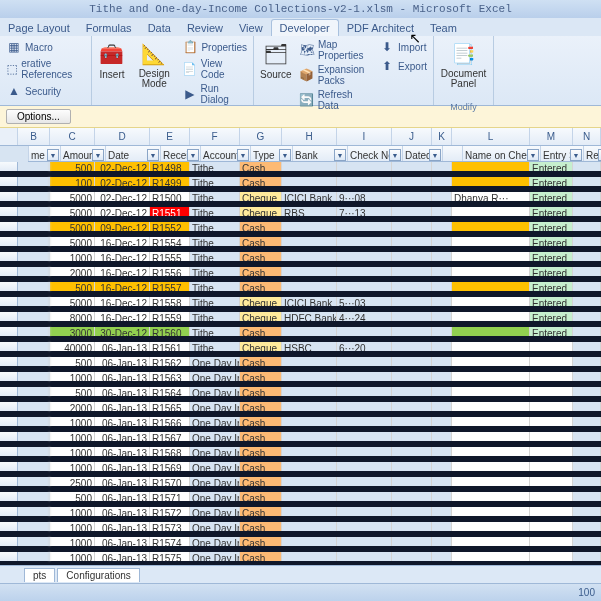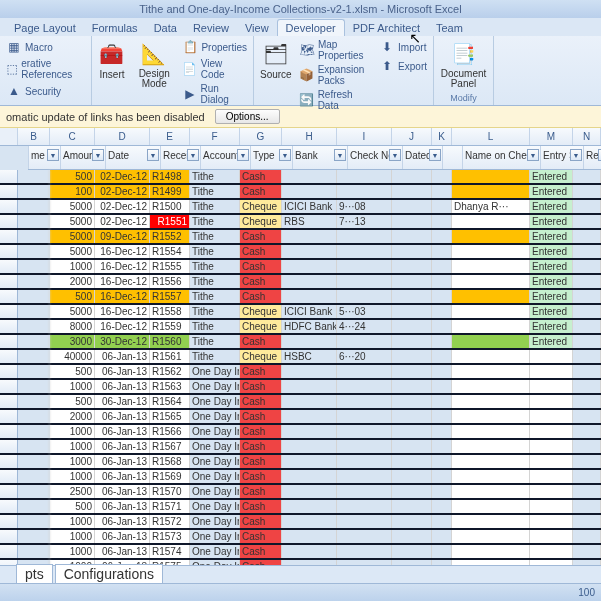--- a/index.html
+++ b/index.html
@@ -1,52 +1,52 @@
 <!DOCTYPE html>
 <html><head>
 <meta charset="utf-8">
 <style>
 *{box-sizing:border-box;margin:0;padding:0;}
 body{font-family:"Segoe UI",Tahoma,sans-serif;font-size:11px;background:#d7e4f2;width:601px;height:601px;overflow:hidden;position:relative;color:#333;}
-.titlebar{height:18px;background:linear-gradient(#cfe0f3,#b9cfeb);display:flex;align-items:center;justify-content:center;font-size:11px;color:#4a628a;}
-.ribbon-tabs{height:18px;background:#dbe7f5;display:flex;align-items:flex-end;padding-left:6px;}
+.titlebar{height:18px;background:linear-gradient(#cfe0f3,#b9cfeb);display:flex;align-items:center;justify-content:center;font-size:11px;color:#4a628a;font-family:Liberation Mono, monospace;}
+.ribbon-tabs{height:18px;background:#dbe7f5;display:flex;align-items:flex-end;padding-left:0;}
 .ribbon-tab{padding:2px 8px;font-size:11px;color:#3b5a8b;cursor:pointer;}
 .ribbon-tab.active{background:#f0f5fb;border:1px solid #a9c1de;border-bottom:none;border-radius:3px 3px 0 0;margin-top:40px;}
 .ribbon{height:70px;background:linear-gradient(#eaf1fa,#dce8f6);border-bottom:1px solid #9fb8d7;display:flex;}
 .rgrp{border-right:1px solid #b8cce2;padding:2px 4px;display:flex;flex-direction:column;justify-content:space-between;}
 .rgrp-body{display:flex;gap:4px;}
-.rgrp-label{text-align:center;font-size:9px;color:#5a7aa8;margin-top:2px;}
+.rgrp-label{text-align:center;font-size:9px;color:#5a7aa8;margin-top:11px;}
 .rbtn{display:flex;flex-direction:column;align-items:center;gap:1px;padding:2px;cursor:pointer;}
 .rbtn-small{display:flex;align-items:center;gap:3px;font-size:10px;color:#3b5a8b;padding:1px 2px;cursor:pointer;}
 .ricon{width:16px;height:16px;display:flex;align-items:center;justify-content:center;font-size:12px;}
 .ricon-big{width:28px;height:28px;display:flex;align-items:center;justify-content:center;font-size:20px;}
 .vcol{display:flex;flex-direction:column;gap:1px;}
 .warnbar{height:22px;background:#fdf5d9;border-bottom:1px solid #e5d58b;display:flex;align-items:center;padding:0 6px;font-size:11px;gap:10px;}
 .warn-btn{background:linear-gradient(#fdfdfd,#e7e7e7);border:1px solid #b0b0b0;border-radius:2px;padding:1px 10px;font-size:10px;cursor:pointer;}
 .colhdrs{height:18px;background:linear-gradient(#f7fafd,#e3ecf7);border-bottom:1px solid #9fb8d7;display:flex;}
 .rowhdr-spacer{width:18px;border-right:1px solid #c4d4e8;background:#e9f0f9;}
 .ch{border-right:1px solid #c4d4e8;text-align:center;font-size:10px;color:#3a5c8c;line-height:17px;}
-.fhdrs{height:24px;background:#e9f0f9;border-bottom:1px solid #9fb8d7;display:flex;margin-left:28px;}
+.fhdrs{height:16px;background:#e9f0f9;border-bottom:1px solid #9fb8d7;display:flex;margin-left:28px;}
 .fh{border-right:1px solid #c4d4e8;position:relative;font-size:10px;line-height:19px;padding-left:2px;overflow:hidden;white-space:nowrap;background:linear-gradient(#f7fafd,#e3ecf7);}
 .fh .dd{position:absolute;right:1px;top:3px;width:12px;height:12px;border:1px solid #8aa5c7;background:linear-gradient(#fdfdfd,#dce8f6);display:flex;align-items:center;justify-content:center;font-size:7px;color:#3a5c8c;cursor:pointer;}
 .grid{position:relative;}
-.row{display:flex;height:15px;border-bottom:2px solid #0f172a;}
+.row{display:flex;height:15px;border-bottom:6px solid #0f172a;}
 .rh{width:18px;border-right:1px solid #9fb8d7;background:linear-gradient(#f7fafd,#e3ecf7);}
 .cell{border-right:1px solid #d4d4d4;font-size:10px;line-height:14px;padding:0 2px;overflow:hidden;white-space:nowrap;}
 .ar{text-align:right;}
-.bg-cash{background:#ef4444;}
+.bg-cash{background:#fdba74;}
 .bg-cheque{background:#ffeb9c;}
 .bg-orange{background:#ffc000;}
-.bg-red{background:#ff0000;color:#fff;text-align:right;}
+.bg-red{background:#ff0000;color:#fff;}
 .bg-green{background:#92d050;}
 .bg-white{background:#fff;}
 .bg-entered{background:#c6efce;}
 .blur{color:#ccc;filter:blur(1px);}
 .statusbar{position:absolute;bottom:0;left:0;right:0;height:18px;background:linear-gradient(#d2e1f2,#bcd2ec);border-top:1px solid #9fb8d7;display:flex;align-items:center;justify-content:flex-end;padding:0 6px;font-size:10px;color:#3a5c8c;}
-.sheettabs{position:absolute;bottom:18px;left:0;right:0;height:18px;background:#dce8f6;border-top:1px solid #9fb8d7;display:flex;align-items:flex-end;padding-left:16px;font-size:14px;}
+.sheettabs{position:absolute;bottom:18px;left:0;right:0;height:18px;background:#dce8f6;border-top:1px solid #9fb8d7;display:flex;align-items:center;padding-left:24px;font-size:10px;}
 .sheettab{background:#fff;border:1px solid #9fb8d7;border-bottom:none;padding:1px 8px;margin-right:2px;cursor:pointer;}
 .cursor-pointer{position:absolute;top:30px;right:180px;font-size:14px;color:#000;}
 .cW-B{width:32px;}.cW-C{width:45px;}.cW-D{width:55px;}.cW-E{width:40px;}.cW-F{width:50px;}.cW-G{width:42px;}.cW-H{width:55px;}.cW-I{width:55px;}.cW-J{width:40px;}.cW-K{width:20px;}.cW-L{width:78px;}.cW-M{width:43px;}.cW-N{width:28px;}
 </style>
 </head>
 <body>
 
 <div class="titlebar">
   <span>Tithe and One-day-Income Collections-v2-1.xlsm - Microsoft Excel</span>
 </div>
@@ -144,21 +144,20 @@
     <div class="rbtn">
         <span class="ricon-big">📑</span>
         <span style="font-size:10px;text-align:center;line-height:10px">Document
 Panel</span>
       </div>
     <div class="rgrp-label">Modify</div>
   </div>
 </div>
 
 <div class="warnbar">
-  <span>omatic update of links has been disabled</span>
   <button class="warn-btn">Options...</button>
 </div>
 
 <div class="colhdrs">
   <div class="rowhdr-spacer"></div>
   <div id="colHdrHost" style="display:flex">
       <div class="ch cW-B">B</div>
       <div class="ch cW-C">C</div>
       <div class="ch cW-D">D</div>
       <div class="ch cW-E">E</div>

